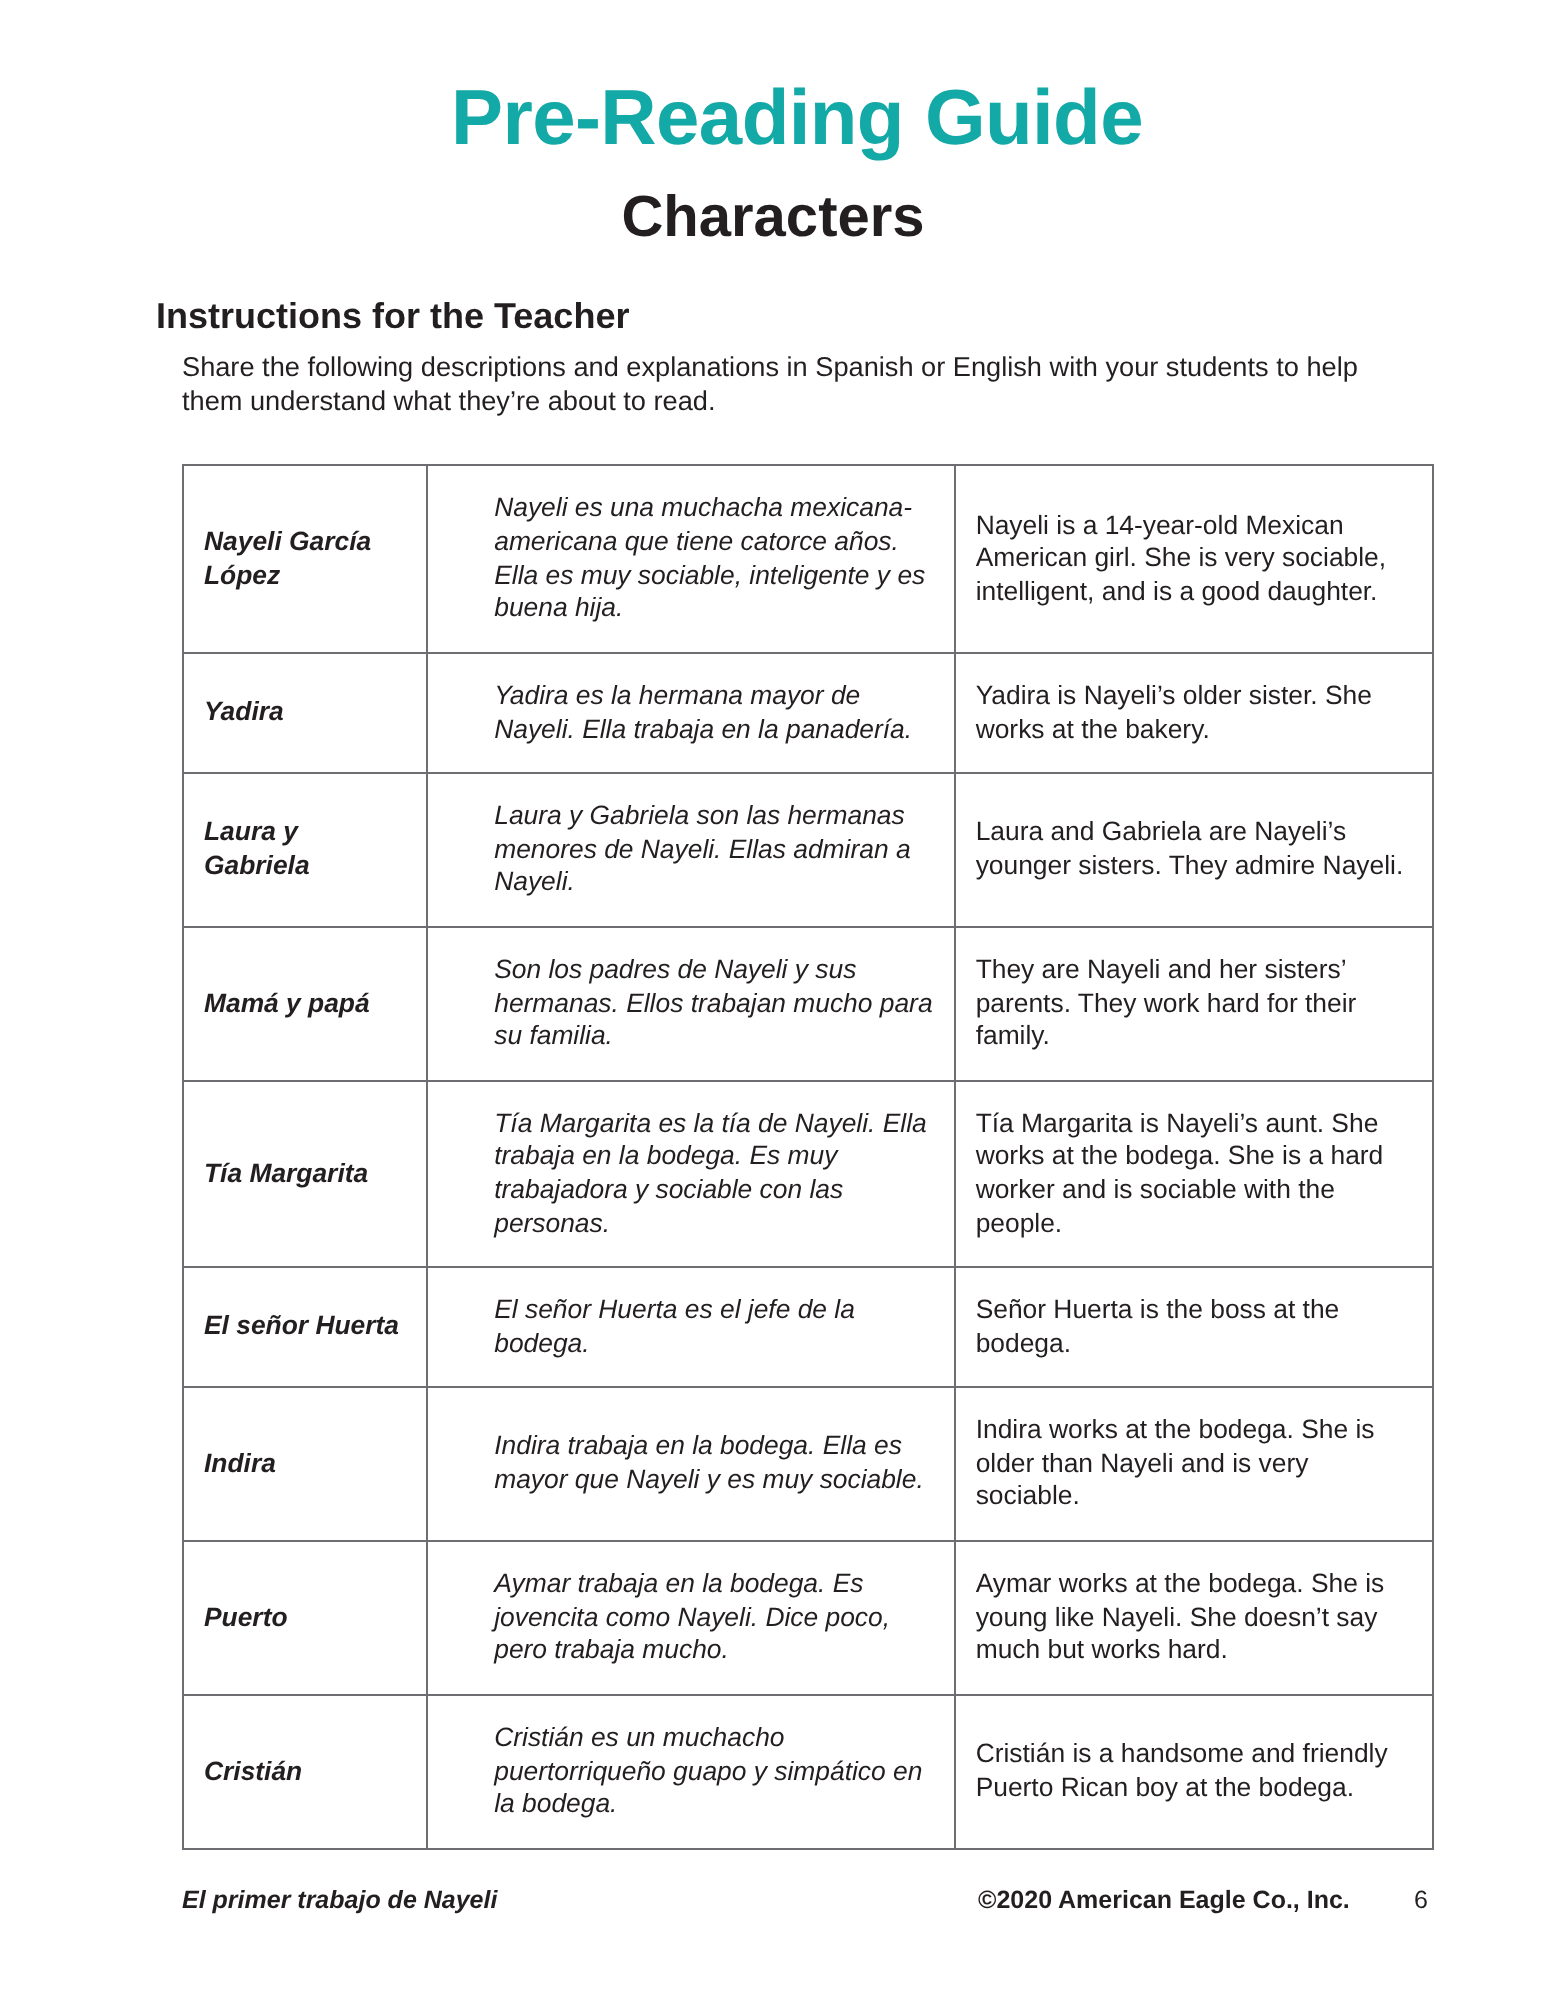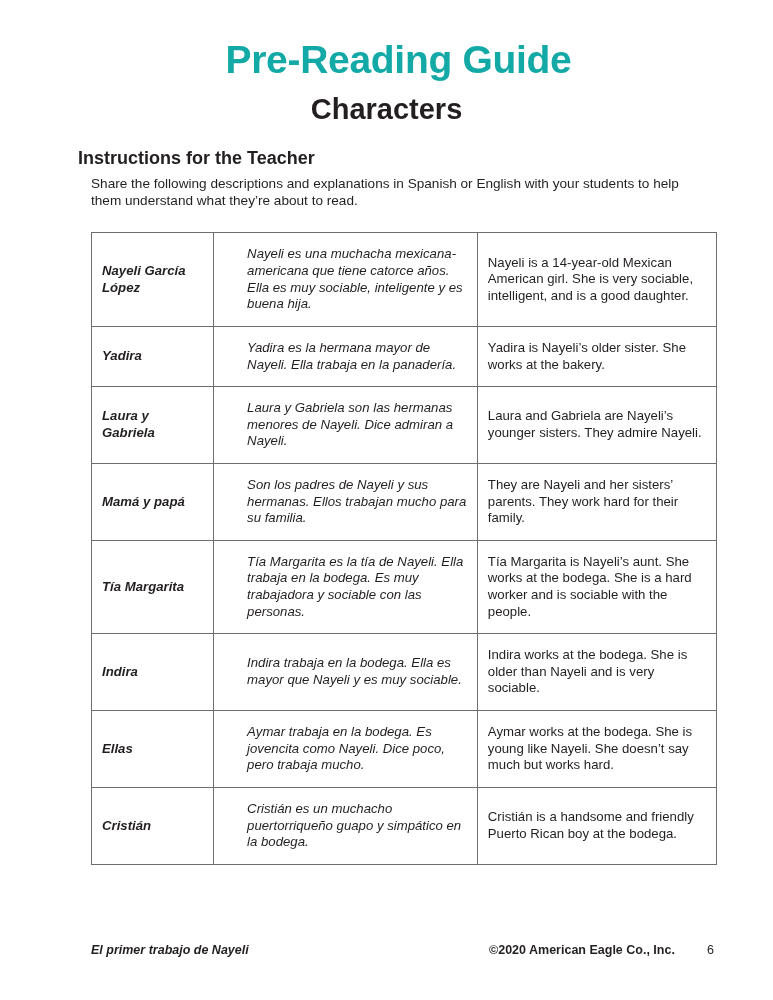--- a/index.html
+++ b/index.html
@@ -32,40 +32,45 @@
       <td class="es">Nayeli es una muchacha mexicana-americana que tiene catorce años. Ella es muy sociable, inteligente y es buena hija.</td>
       <td class="en">Nayeli is a 14-year-old Mexican American girl. She is very sociable, intelligent, and is a good daughter.</td>
     </tr>
     <tr style="height:60px">
       <td class="name">Yadira</td>
       <td class="es">Yadira es la hermana mayor de Nayeli. Ella trabaja en la panadería.</td>
       <td class="en">Yadira is Nayeli’s older sister. She works at the bakery.</td>
     </tr>
     <tr style="height:77px">
       <td class="name">Laura y Gabriela</td>
-      <td class="es">Laura y Gabriela son las hermanas menores de Nayeli. Dice admiran a Nayeli.</td>
+      <td class="es">Laura y Gabriela son las hermanas menores de Nayeli. Ellas admiran a Nayeli.</td>
       <td class="en">Laura and Gabriela are Nayeli’s younger sisters. They admire Nayeli.</td>
     </tr>
     <tr style="height:77px">
       <td class="name">Mamá y papá</td>
       <td class="es">Son los padres de Nayeli y sus hermanas. Ellos trabajan mucho para su familia.</td>
       <td class="en">They are Nayeli and her sisters’ parents. They work hard for their family.</td>
     </tr>
     <tr style="height:93px">
       <td class="name">Tía Margarita</td>
       <td class="es">Tía Margarita es la tía de Nayeli. Ella trabaja en la bodega. Es muy trabajadora y sociable con las personas.</td>
       <td class="en">Tía Margarita is Nayeli’s aunt. She works at the bodega. She is a hard worker and is sociable with the people.</td>
     </tr>
+    <tr style="height:60px">
+      <td class="name">El señor Huerta</td>
+      <td class="es">El señor Huerta es el jefe de la bodega.</td>
+      <td class="en">Señor Huerta is the boss at the bodega.</td>
+    </tr>
     <tr style="height:77px">
       <td class="name">Indira</td>
       <td class="es">Indira trabaja en la bodega. Ella es mayor que Nayeli y es muy sociable.</td>
       <td class="en">Indira works at the bodega. She is older than Nayeli and is very sociable.</td>
     </tr>
     <tr style="height:77px">
-      <td class="name">Ellas</td>
+      <td class="name">Puerto</td>
       <td class="es">Aymar trabaja en la bodega. Es jovencita como Nayeli. Dice poco, pero trabaja mucho.</td>
       <td class="en">Aymar works at the bodega. She is young like Nayeli. She doesn’t say much but works hard.</td>
     </tr>
     <tr style="height:77px">
       <td class="name">Cristián</td>
       <td class="es">Cristián es un muchacho puertorriqueño guapo y simpático en la bodega.</td>
       <td class="en">Cristián is a handsome and friendly Puerto Rican boy at the bodega.</td>
     </tr>
   </tbody>
 </table>

